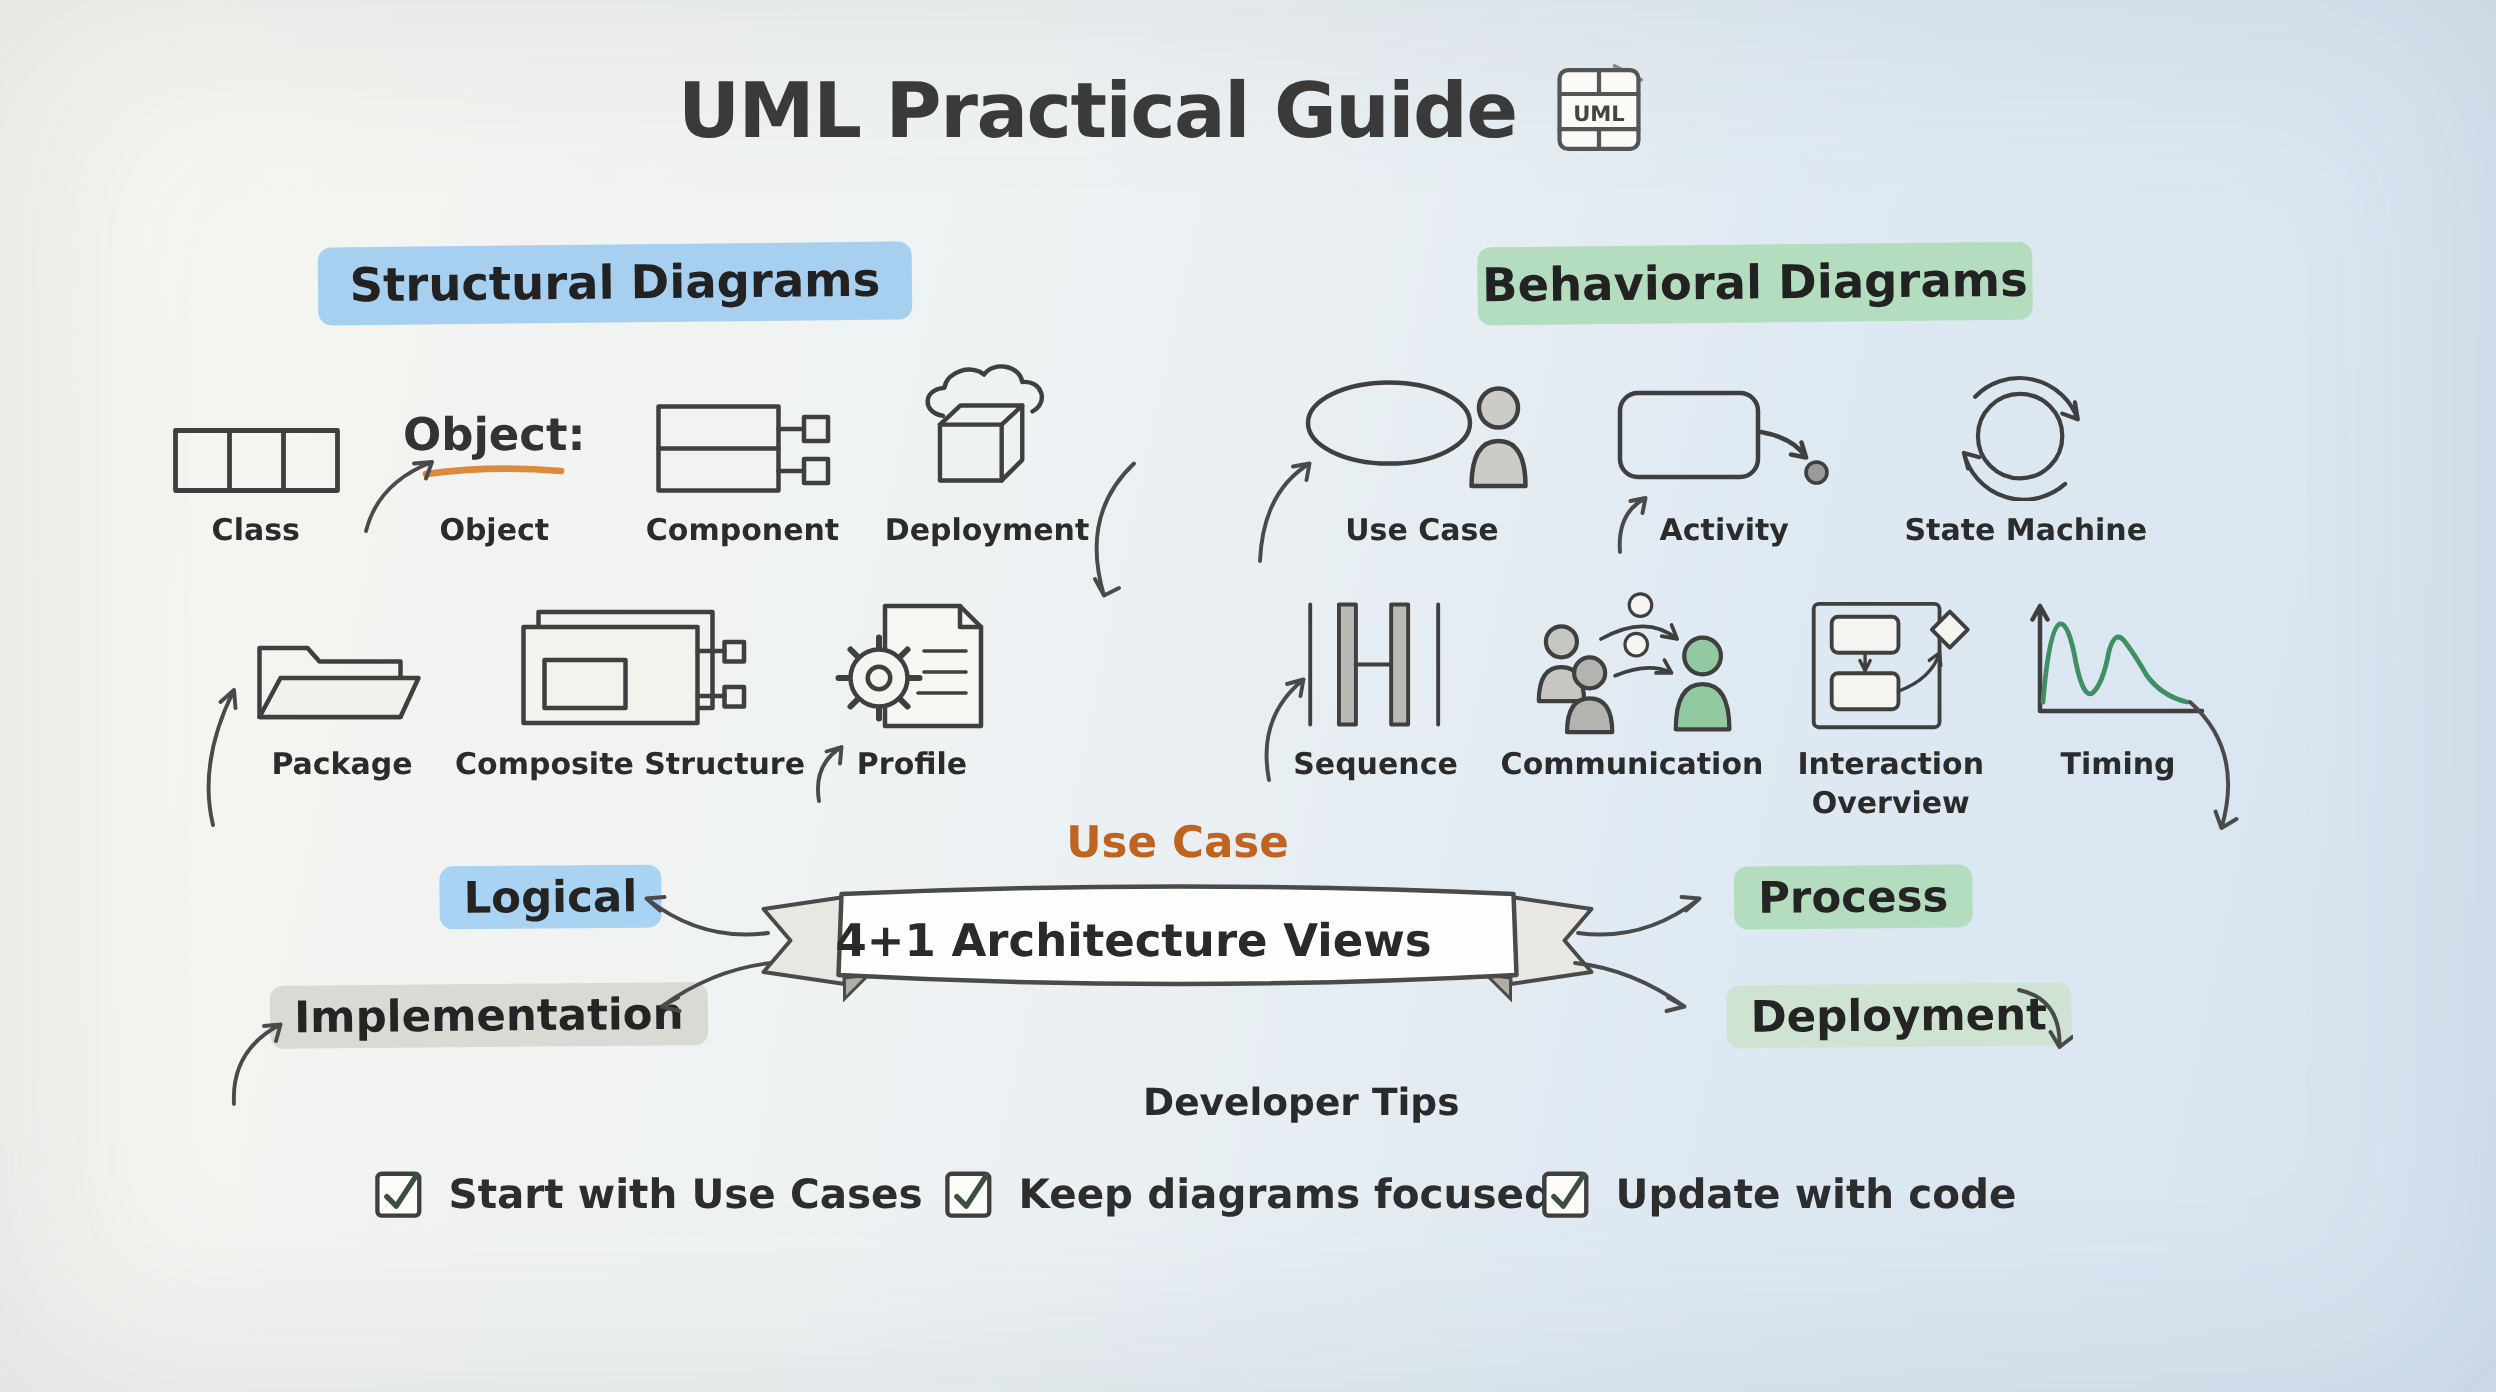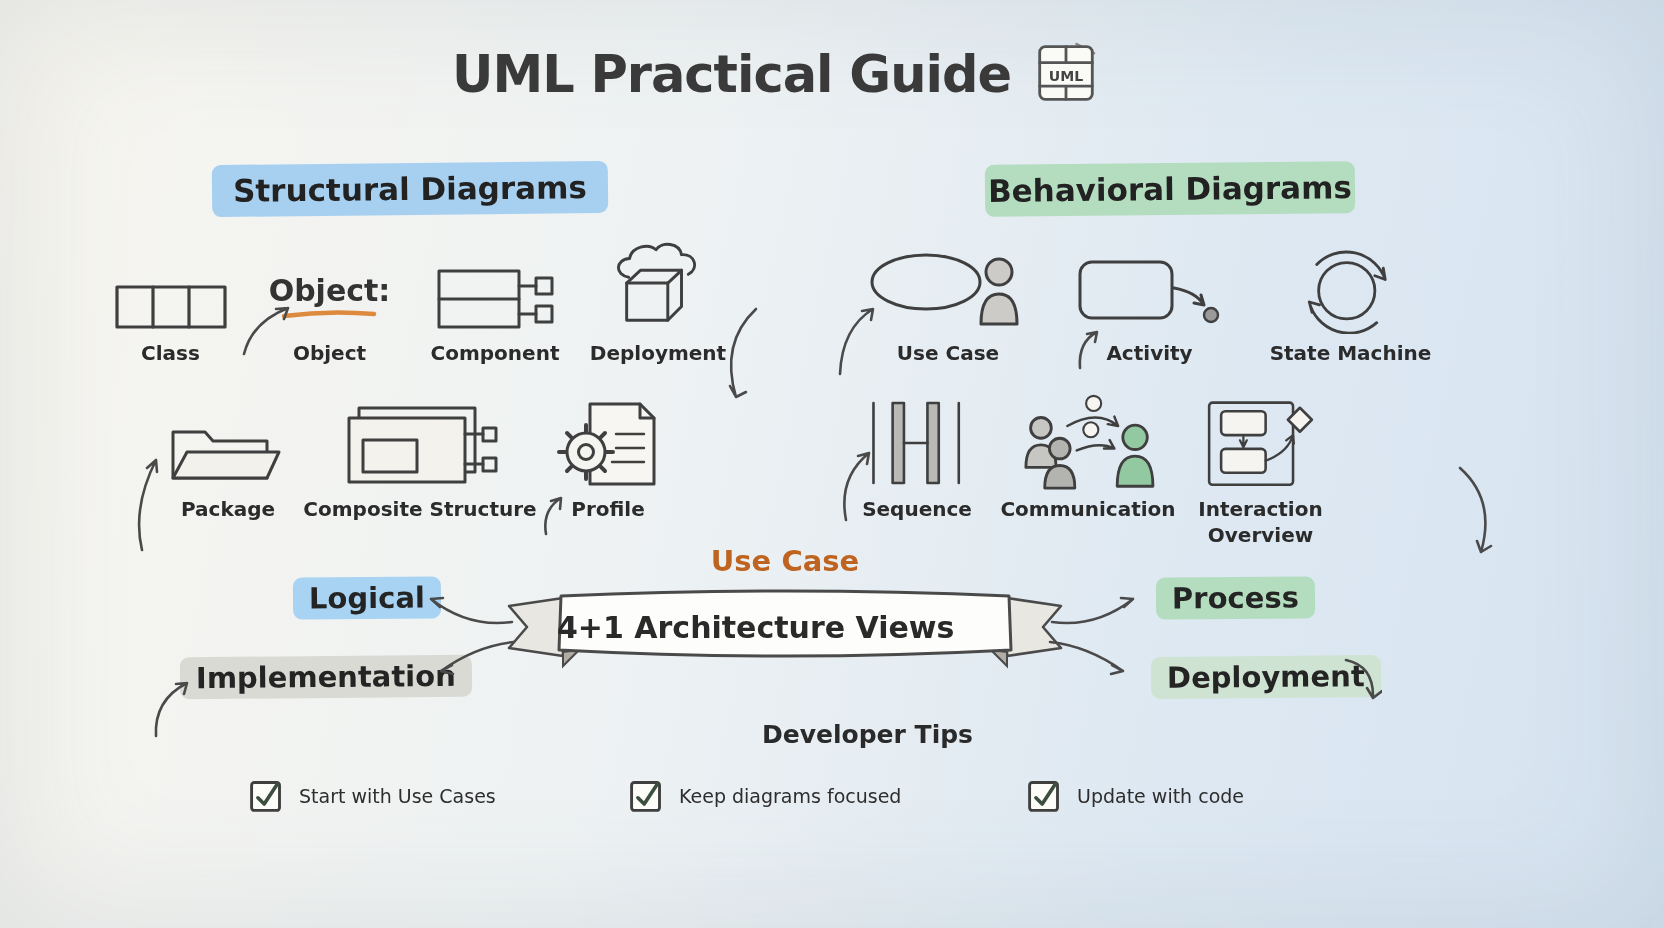--- a/index.html
+++ b/index.html
@@ -21,21 +21,21 @@
   .object-text{font-size:30px;font-weight:700;color:#333}
   .pill{position:absolute;padding:4px 16px;font-size:29px;font-weight:700;color:#242424;border-radius:9px;transform:rotate(-0.5deg)}
   .orange-label{position:absolute;font-size:29px;font-weight:700;color:#bf6420;text-align:center}
   .ribbon-wrap{position:absolute;left:505px;top:580px;width:560px;height:92px}
   .ribbon-wrap svg{position:absolute;left:0;top:0}
   .ribbon-text{position:absolute;left:52px;right:52px;top:22px;height:52px;line-height:52px;
     text-align:left;font-size:30px;font-weight:700;color:#2a2a2a}
   .tips-heading{position:absolute;left:593px;top:720px;width:380px;text-align:right;
     font-size:25px;font-weight:700;color:#2a2a2a}
   .tip{position:absolute;top:776px;display:flex;align-items:center;gap:15px;height:40px}
-  .tip-label{font-size:19px;font-weight:400;color:#2d2d2d}
+  .tip-label{font-size:27px;font-weight:700;color:#2d2d2d}
   svg.dec{position:absolute}
   svg.dec path{stroke:#4a4a4a;stroke-width:2.6;fill:none;stroke-linecap:round;stroke-linejoin:round}
   svg.icon{display:block}
 </style>
 </head>
 <body>
 
 <div class="canvas">
 
   <div class="title-row">
@@ -206,20 +206,29 @@
         <rect x="20" y="20" width="52" height="28" rx="5" fill="#f5f4f0"></rect>
         <rect x="20" y="64" width="52" height="28" rx="5" fill="#f5f4f0"></rect>
         <path d="M46,48 L46,62 M46,62 l-4,-8 M46,62 l4,-8" stroke-width="2.6"></path>
         <path d="M72,78 Q98,68 104,48 M104,48 l-8,6 M104,48 l1,10" stroke-width="2.6"></path>
         <path d="M112,16 L126,30 L112,44 L98,30 Z" fill="#f5f4f0"></path>
       </svg>
     </div>
     <div class="item-label">Interaction Overview</div>
   </div>
 
+  <div class="item" style="left:1342px;top:396px;width:140px">
+    <div class="icon-box">
+      <svg class="icon" width="132" height="96" viewBox="0 0 132 96" stroke="#3f3f3f" fill="none" stroke-width="3" stroke-linecap="round" stroke-linejoin="round">
+        <path d="M14,10 L14,80 L122,80 M14,10 l-5,9 M14,10 l5,9"></path>
+        <path d="M16,74 Q20,26 27,22 Q33,20 38,48 Q43,72 49,68 Q56,62 60,40 Q64,26 70,33 Q77,42 85,56 Q95,70 112,74" stroke="#3f8f63" stroke-width="3.2"></path>
+      </svg>
+    </div>
+    <div class="item-label">Timing</div>
+  </div>
 
   <div class="orange-label" style="left:700px;top:544px;width:170px">Use Case</div>
 
   <div class="ribbon-wrap">
     <svg width="560" height="92" viewBox="0 0 560 92">
       <polygon points="58,18 4,26 22,47 4,68 58,76" fill="#e9e7e1" stroke="#4a4a4a" stroke-width="2.6" stroke-linejoin="round"></polygon>
       <polygon points="502,18 556,26 538,47 556,68 502,76" fill="#e9e7e1" stroke="#4a4a4a" stroke-width="2.6" stroke-linejoin="round"></polygon>
       <polygon points="58,72 58,86 74,70" fill="#b0ada5" stroke="#4a4a4a" stroke-width="2"></polygon>
       <polygon points="502,72 502,86 486,70" fill="#b0ada5" stroke="#4a4a4a" stroke-width="2"></polygon>
       <path d="M56,16 Q280,6 504,16 L506,70 Q280,82 54,70 Z" fill="#fdfdfb" stroke="#4a4a4a" stroke-width="3" stroke-linejoin="round"></path>

